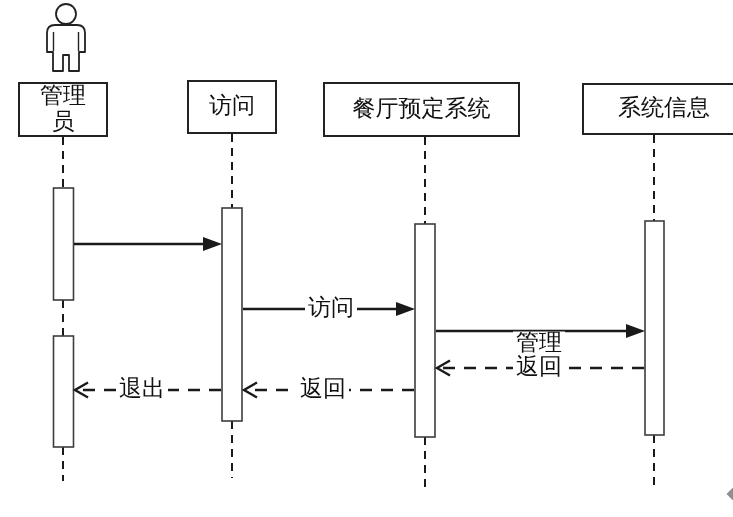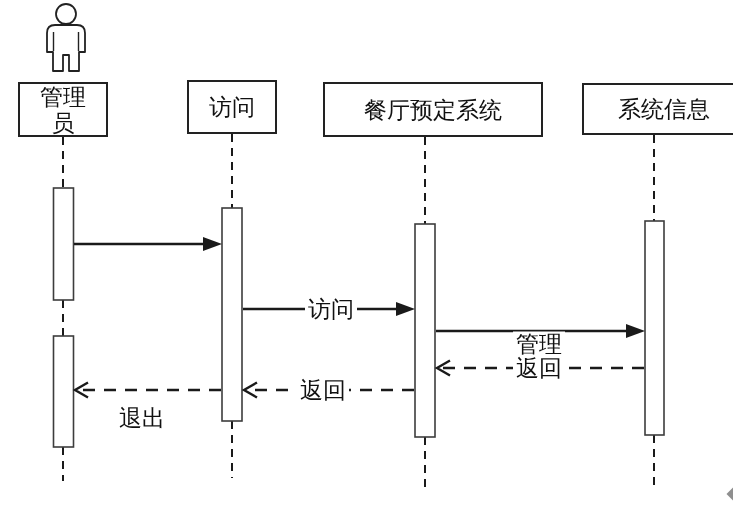--- a/index.html
+++ b/index.html
@@ -1,21 +1,21 @@
 <!DOCTYPE html>
 <html><head>
 <meta charset="utf-8">
 <style>
   html,body{margin:0;padding:0;background:#ffffff;}
   #canvas{
     position:relative;
     width:733px;height:517px;
     background:#ffffff;
     overflow:hidden;
-    font-family:Liberation Sans, sans-serif;
+    font-family:Liberation Mono, monospace;
     color:#111;
   }
   #diagram-svg{position:absolute;left:0;top:0;}
   .head-box{
     position:absolute;
     box-sizing:border-box;
     border:2px solid #222222;
     background:#ffffff;
     display:flex;align-items:center;justify-content:center;
     text-align:center;
@@ -101,31 +101,31 @@
   </svg>
 
   <div class="head-box" style="left:18px;top:82px;width:90px;height:55px;">
     <span class="wrap">管理员</span>
   </div>
 
   <div class="head-box" style="left:187px;top:80px;width:90px;height:54px;">
     <span>访问</span>
   </div>
 
-  <div class="head-box" style="left:323px;top:82px;width:220px;height:55px;">
+  <div class="head-box" style="left:323px;top:82px;width:197px;height:55px;">
     <span>餐厅预定系统</span>
   </div>
 
   <div class="head-box" style="left:582px;top:83px;width:164px;height:52px;">
     <span>系统信息</span>
   </div>
 
   <span class="msg-label" style="left:331px;top:309px;">访问</span>
 
   <span class="msg-label" style="left:539px;top:344px;">管理</span>
 
   <span class="msg-label" style="left:539px;top:368px;">返回</span>
 
   <span class="msg-label" style="left:323px;top:390px;">返回</span>
 
-  <span class="msg-label" style="left:142px;top:390px;margin-top:28px;">退出</span>
+  <span class="msg-label" style="left:142px;top:390px;">退出</span>
 
 </div>
 
 </body></html>

